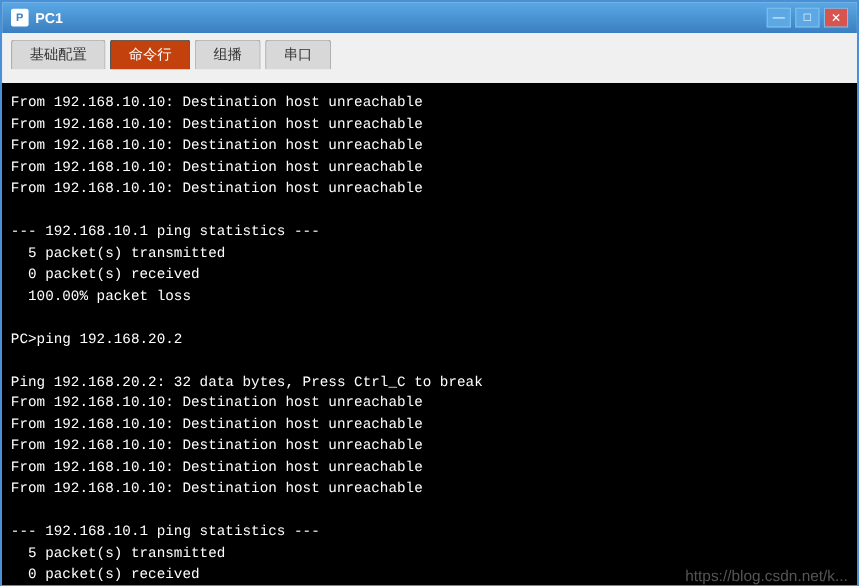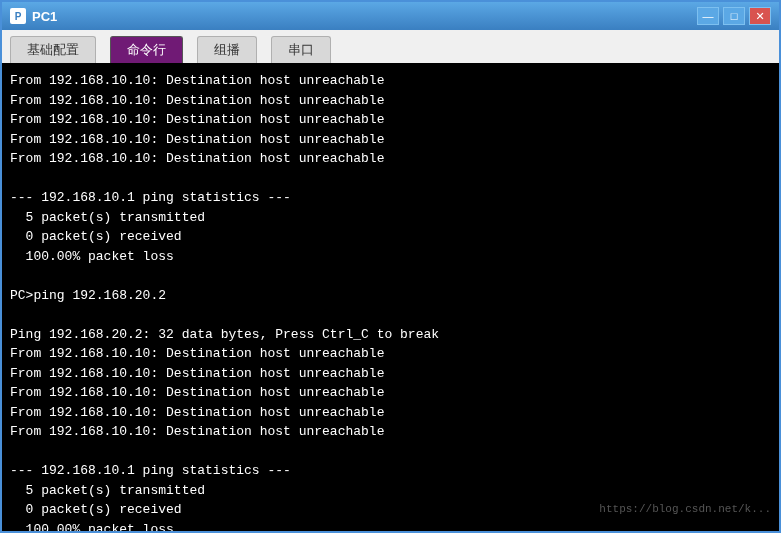--- a/index.html
+++ b/index.html
@@ -71,38 +71,38 @@
       cursor: pointer;
     }
 
     .title-btn.close {
       background: #d9534f;
     }
 
     .tab-bar {
       background: #f0f0f0;
       display: flex;
-      padding: 6px 8px 0 8px;
-      gap: 14px;
+      padding: 6px 8px 12px 8px;
+      gap: 4px;
       flex-shrink: 0;
     }
 
     .tab {
       padding: 4px 16px;
       background: #d8d8d8;
       border: 1px solid #b0b0b0;
       border-bottom: none;
       font-size: 13px;
       color: #333;
       cursor: pointer;
       border-radius: 3px 3px 0 0;
     }
 
     .tab.active {
-      background: #701a75;
+      background: #c2410c;
       color: #fff;
       border-color: #555;
     }
 
     .terminal-container {
       flex: 1;
       background: #000;
       padding: 8px;
       overflow-y: auto;
       position: relative;
@@ -111,25 +111,25 @@
     .terminal-text {
       font-family: 'Courier New', Courier, monospace;
       font-size: 13px;
       color: #fff;
       line-height: 1.5;
       white-space: pre;
     }
 
     .watermark {
       position: absolute;
-      bottom: 16px;
+      bottom: 0;
       right: 8px;
       color: #555;
-      font-size: 11px;
-      font-family: Liberation Mono, monospace;
+      font-size: 14px;
+      font-family: Liberation Sans, sans-serif;
     }
   </style>
 </head>
 <body>
 
 <div class="window">
   <div class="title-bar">
     <div class="title-bar-left">
       <div class="title-icon">P</div>
       <span>PC1</span>

